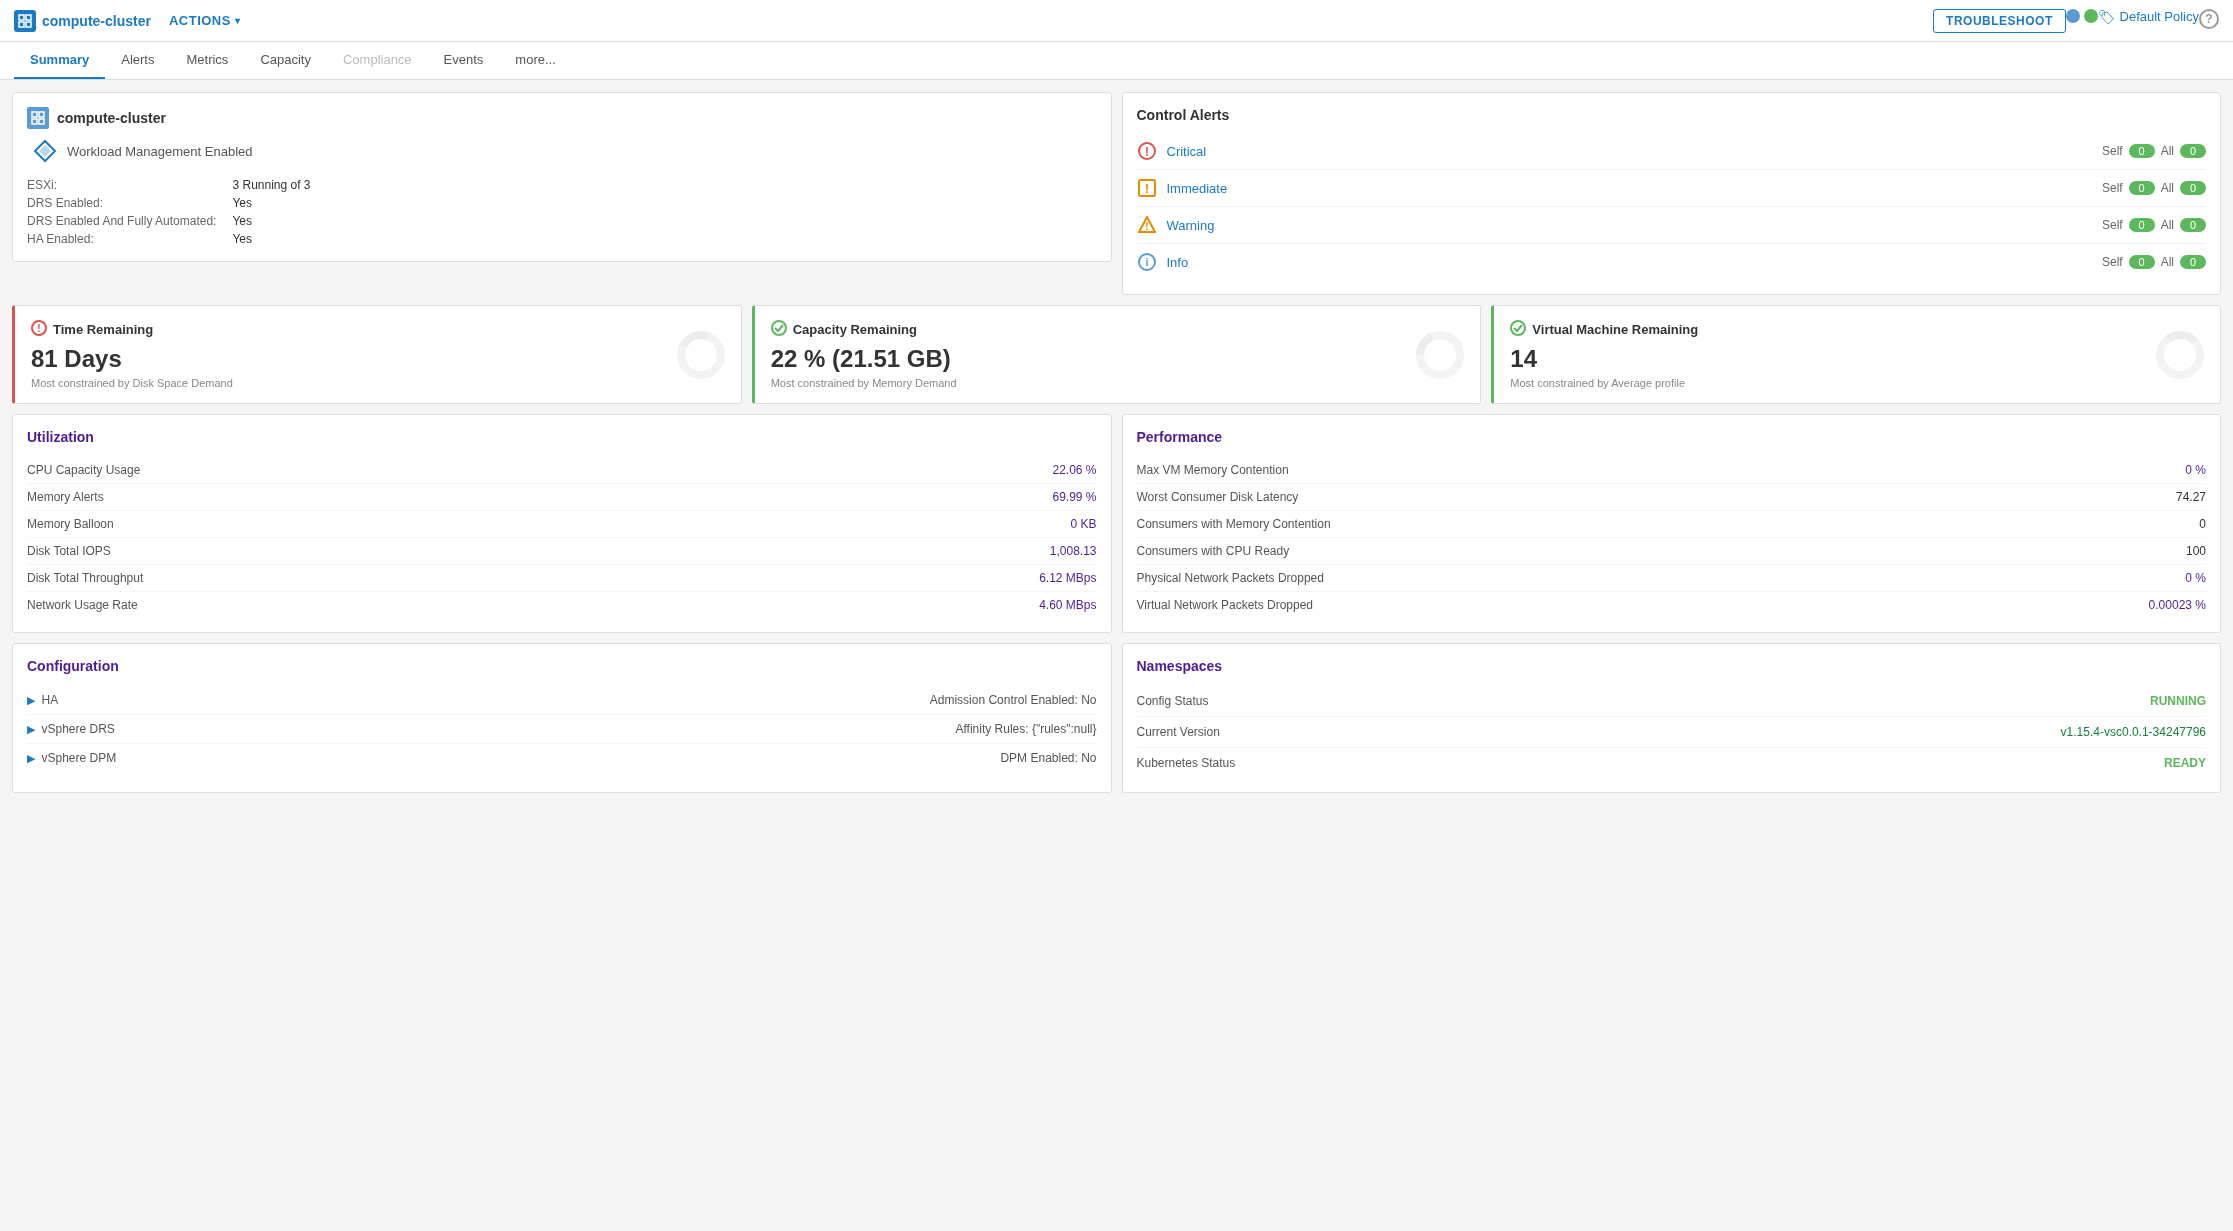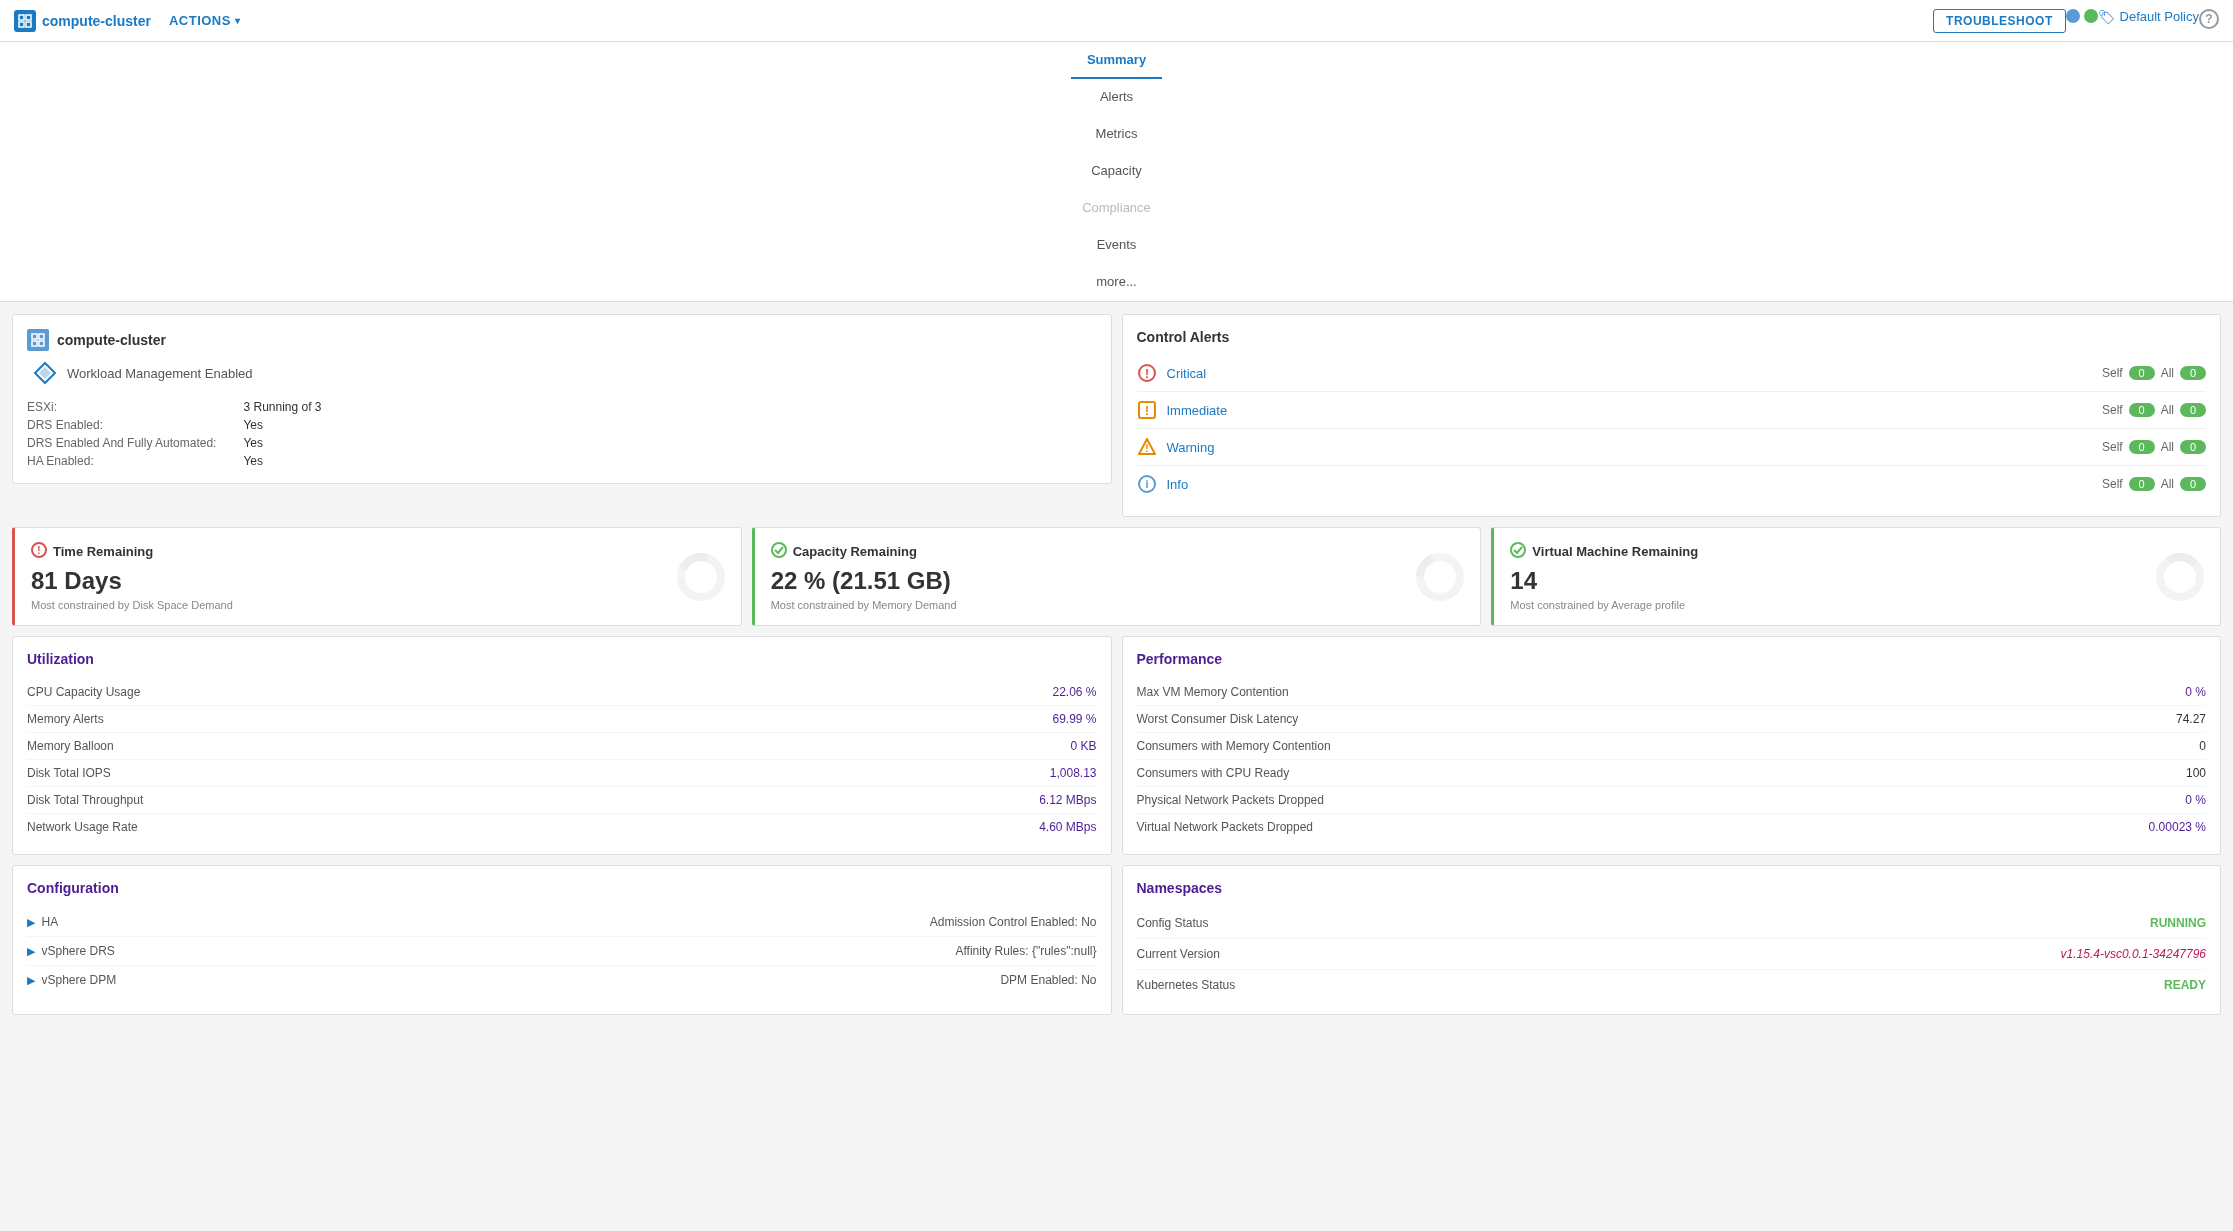--- a/index.html
+++ b/index.html
@@ -17,21 +17,21 @@
     .top-bar-right { margin-left: auto; display: flex; align-items: flex-start; gap: 0; }
     .troubleshoot-btn { border: 1px solid #1a7ac4; color: #1a7ac4; padding: 4px 12px; border-radius: 3px; font-size: 12px; cursor: pointer; background: #fff; letter-spacing: 0.5px; font-weight: 600; }
     .status-dots { display: flex; gap: 4px; align-items: center; }
     .dot-green { width: 14px; height: 14px; border-radius: 50%; background: #5cb85c; }
     .dot-blue { width: 14px; height: 14px; border-radius: 50%; background: #5b9bd5; border: 2px solid #5b9bd5; }
     .policy-link { color: #1a7ac4; font-size: 13px; cursor: pointer; display: flex; align-items: center; gap: 4px; }
     .policy-icon { font-size: 14px; }
     .help-icon { color: #999; font-size: 16px; cursor: pointer; font-weight: bold; border: 2px solid #999; border-radius: 50%; width: 20px; height: 20px; display: flex; align-items: center; justify-content: center; font-size: 12px; }
 
     
-    .nav-tabs { display: flex; align-items: center; padding: 0 14px; background: #fff; border-bottom: 1px solid #ddd; flex-direction: column; }
+    .nav-tabs { display: flex; align-items: flex-end; padding: 0 14px; background: #fff; border-bottom: 1px solid #ddd; }
     .nav-tab { padding: 10px 16px; font-size: 13px; color: #555; cursor: pointer; border-bottom: 2px solid transparent; }
     .nav-tab.active { color: #1a7ac4; border-bottom: 2px solid #1a7ac4; font-weight: 600; }
     .nav-tab.disabled { color: #bbb; cursor: default; }
 
     
     .main { padding: 12px; display: flex; flex-direction: column; gap: 10px; }
     .card-title { font-size: 14px; font-weight: 600; color: #333; margin-bottom: 10px; }
 
     
     .row { display: flex; gap: 10px; }
@@ -39,21 +39,21 @@
     .col-right { flex: 1; }
 
     
     .cluster-card { background: #fff; border: 1px solid #ddd; border-radius: 3px; padding: 14px; }
     .cluster-header { display: flex; align-items: center; gap: 8px; margin-bottom: 8px; }
     .cluster-icon { width: 22px; height: 22px; background: #5b9bd5; display: flex; align-items: center; justify-content: center; border-radius: 2px; }
     .cluster-title { font-size: 14px; font-weight: 600; }
     .workload-row { display: flex; align-items: center; gap: 8px; margin-bottom: 12px; padding-left: 4px; }
     .diamond-icon { width: 28px; height: 28px; display: flex; align-items: center; justify-content: center; }
     .workload-text { color: #555; font-size: 13px; }
-    .info-grid { display: grid; grid-template-columns: auto 1fr; gap: 2px 27px; font-size: 12px; }
+    .info-grid { display: grid; grid-template-columns: auto 1fr; gap: 2px 16px; font-size: 12px; }
     .info-label { color: #666; padding: 1px 0; }
     .info-value { color: #333; font-weight: 500; padding: 1px 0; }
 
     
     .alerts-card { background: #fff; border: 1px solid #ddd; border-radius: 3px; padding: 14px; }
     .alert-row { display: flex; align-items: center; padding: 8px 0; border-bottom: 1px solid #f0f0f0; }
     .alert-row:last-child { border-bottom: none; }
     .alert-icon { width: 20px; height: 20px; margin-right: 10px; display: flex; align-items: center; justify-content: center; font-size: 15px; flex-shrink: 0; }
     .alert-name { flex: 1; color: #1a7ac4; cursor: pointer; font-size: 13px; }
     .alert-badges { display: flex; align-items: center; gap: 6px; }
@@ -88,21 +88,21 @@
     .config-card, .ns-card { flex: 1; background: #fff; border: 1px solid #ddd; border-radius: 3px; padding: 14px; }
     .config-item { display: flex; align-items: center; justify-content: space-between; padding: 7px 0; border-bottom: 1px solid #f5f5f5; font-size: 12px; }
     .config-item:last-child { border-bottom: none; }
     .config-left { display: flex; align-items: center; gap: 6px; color: #555; cursor: pointer; }
     .config-arrow { color: #1a7ac4; font-size: 11px; }
     .config-right { color: #555; }
     .ns-row { display: flex; justify-content: space-between; align-items: center; padding: 8px 0; border-bottom: 1px solid #f5f5f5; font-size: 12px; }
     .ns-row:last-child { border-bottom: none; }
     .ns-label { color: #555; }
     .ns-value-green { color: #5cb85c; font-weight: 600; }
-    .ns-value-blue { color: #be185d; font-style: italic; }
+    .ns-value-blue { color: #15803d; }
   </style>
 </head>
 <body>
 
 <div class="top-bar">
   <div class="top-bar-logo">
     <div class="logo-icon">
       <svg width="14" height="14" viewBox="0 0 14 14">
           <rect x="1" y="1" width="5" height="5" fill="none" stroke="#fff" stroke-width="1.5"></rect>
           <rect x="8" y="1" width="5" height="5" fill="none" stroke="#fff" stroke-width="1.5"></rect>

